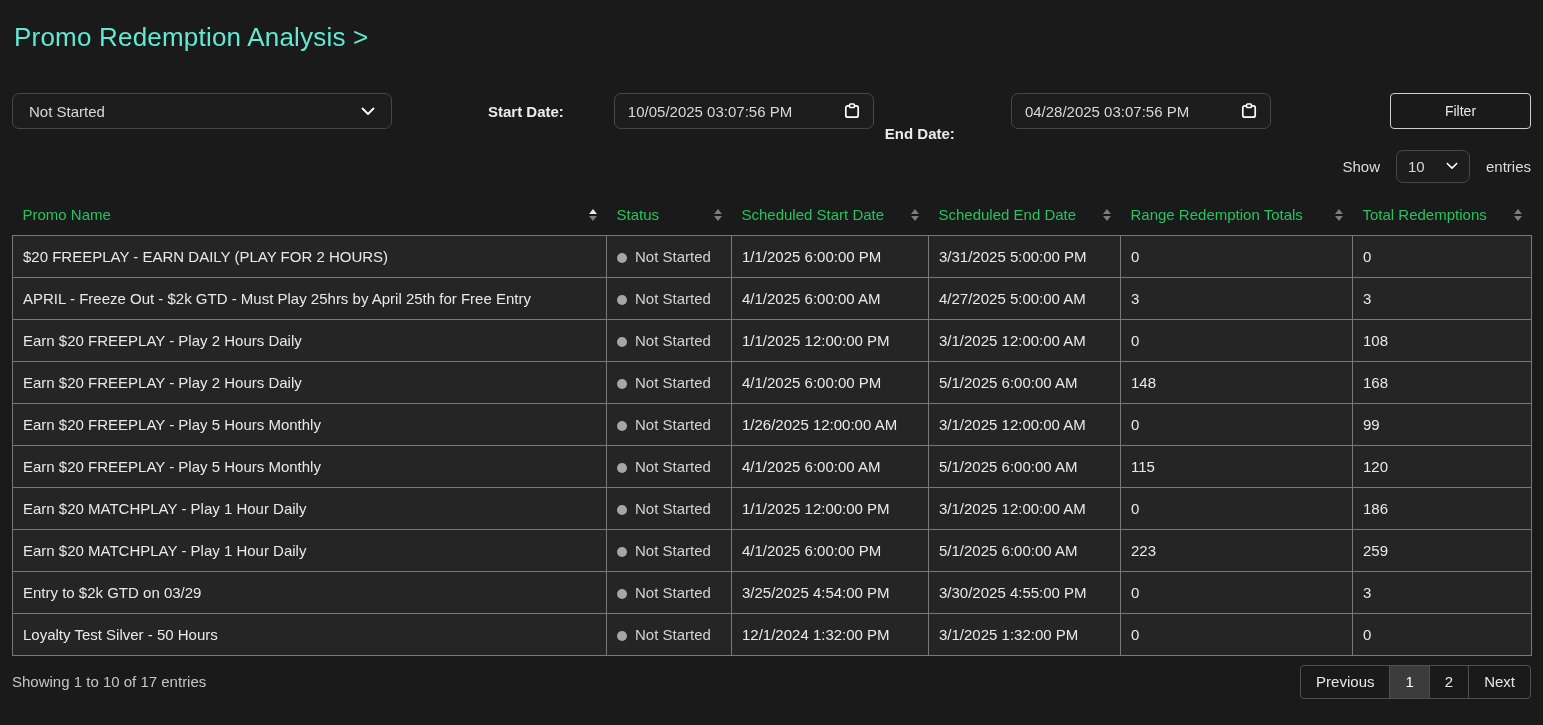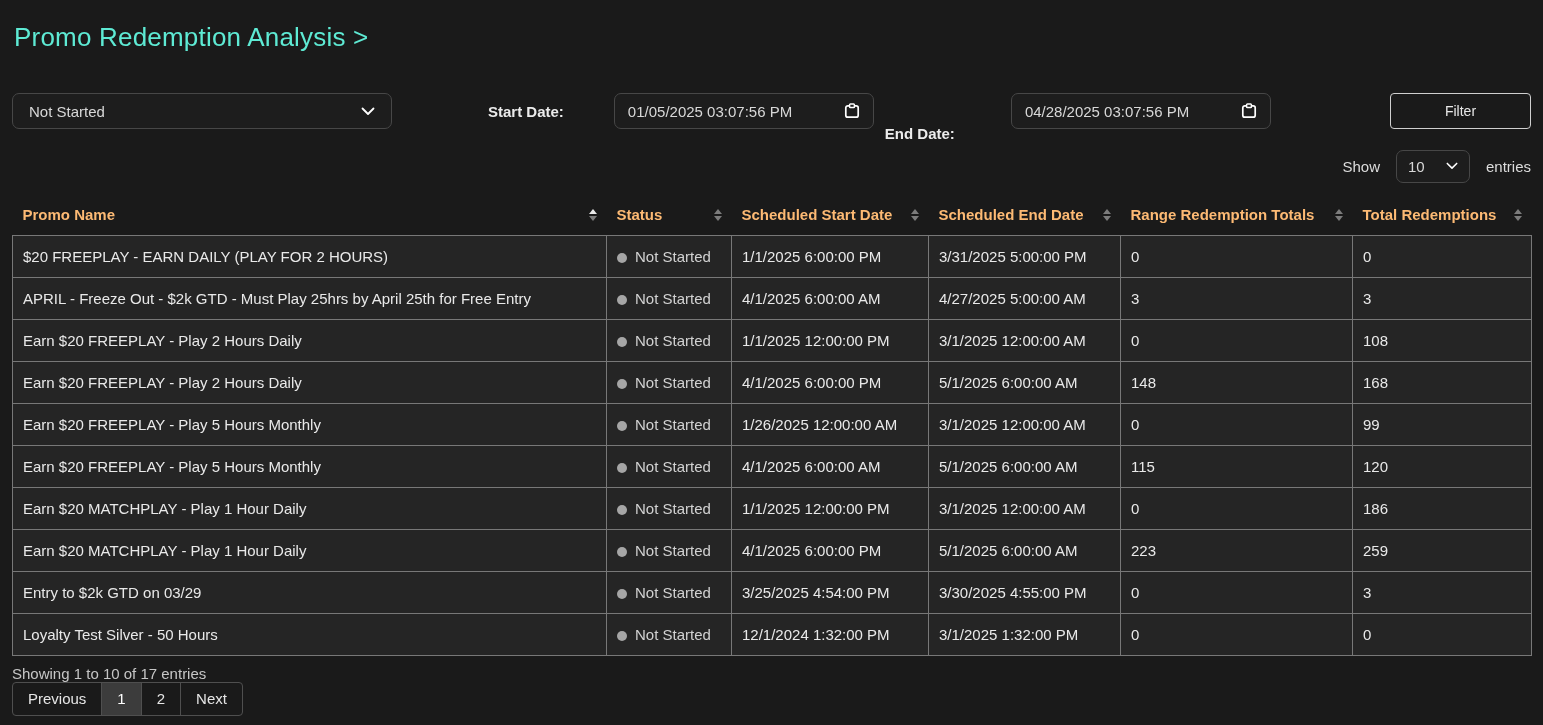--- a/index.html
+++ b/index.html
@@ -34,41 +34,41 @@
   .chevron-icon, .calendar-icon { display:inline-flex; flex:none; }
   
   .show-row {
     display:flex; align-items:center; justify-content:flex-end;
     margin-top:20px; height:34px; font-size:15px; color:#dcdcdc; gap:16px;
   }
   .page-size-select { width:74px; height:33px; border-radius:7px; justify-content:space-between; padding:0 11px; cursor:pointer; }
   
   table { width:1519px; border-collapse:collapse; table-layout:fixed; margin-top:12px; }
   thead th {
-    font-size:15px; font-weight:700; color:#fdba74; text-align:right;
+    font-size:15px; font-weight:400; color:#22c55e; text-align:right;
     padding:0 10px 0 10px; height:40px; vertical-align:middle; cursor:pointer;
   }
   .th-inner { display:flex; align-items:center; justify-content:space-between; }
   .sort-icon { display:inline-flex; flex-direction:column; gap:2px; margin-left:6px; flex:none; }
   .sort-icon .tri-up   { width:0; height:0; border-left:4px solid transparent; border-right:4px solid transparent; border-bottom:5px solid #7c7c7c; }
   .sort-icon .tri-down { width:0; height:0; border-left:4px solid transparent; border-right:4px solid transparent; border-top:5px solid #7c7c7c; }
   th.sort-asc .tri-up { border-bottom-color:#e9e9e9; }
   tbody td {
     background:#252525; border:1px solid #787878;
     font-size:15px; color:#e9e9e9;
     height:42px; padding:0 10px; vertical-align:middle;
     white-space:nowrap; overflow:hidden;
   }
   .status-dot {
     display:inline-block; width:10px; height:10px; border-radius:50%;
     background:#a6a6a6; margin-right:8px; vertical-align:-1px;
   }
   td.status-cell span.status-text { color:#d2d2d2; }
   
-  .table-footer { display:flex; align-items:flex-start; justify-content:space-between; margin-top:9px;flex-direction:column; }
+  .table-footer { display:flex; align-items:center; justify-content:space-between; margin-top:9px; }
   .showing-text { font-size:15px; color:#c6c6c6; }
   .page-group { display:inline-flex; border:1px solid #4f4f4f; border-radius:4px; overflow:hidden; }
   .page-btn {
     background:transparent; border:none; border-left:1px solid #4f4f4f;
     color:#e6e6e6; font-size:15px; font-family:inherit;
     height:32px; padding:0 15px; cursor:pointer; min-width:36px;
   }
   .page-btn:first-child { border-left:none; }
   .page-btn.active { background:#3c3c3c; color:#ffffff; }
 </style>
@@ -82,21 +82,21 @@
     <span>Not Started</span>
     <span class="chevron-icon">
       <svg width="14" height="9" viewBox="0 0 14 9">
           <path d="M1.5 1.5 L7 7 L12.5 1.5" stroke="#ffffff" stroke-width="1.8" fill="none" stroke-linecap="round" stroke-linejoin="round"></path>
         </svg>
     </span>
   </div>
 
   <span class="date-label start-date-label">Start Date:</span>
   <div class="control date-input" role="textbox">
-    <span>01/05/2025 03:07:56 PM</span>
+    <span>10/05/2025 03:07:56 PM</span>
     <span class="calendar-icon">
       <svg width="16" height="16" viewBox="0 0 16 16">
           <rect x="1.8" y="2.8" width="12.4" height="11.4" rx="2" stroke="#ffffff" stroke-width="1.7" fill="none"></rect>
           <rect x="5.6" y="1" width="4.8" height="3.6" rx="0.8" fill="#1d1d1d" stroke="#ffffff" stroke-width="1.5"></rect>
         </svg>
     </span>
   </div>
 
   <span class="date-label end-date-label">End Date:</span>
   <div class="control date-input" role="textbox">

